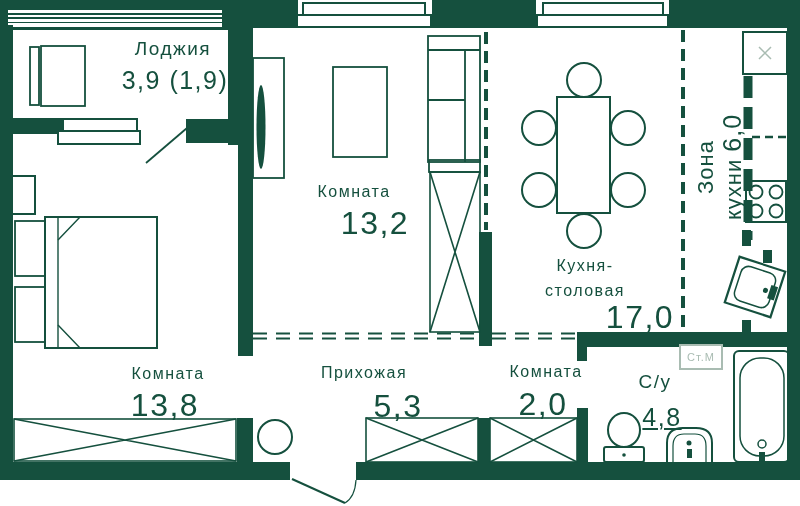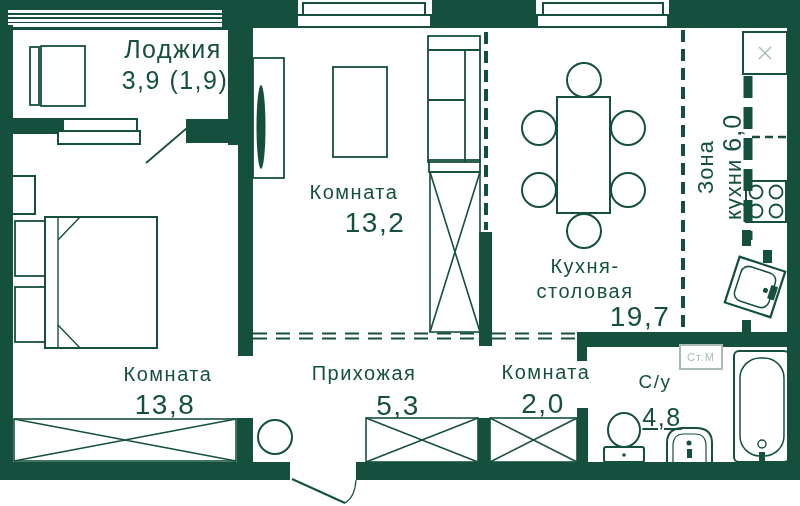--- a/index.html
+++ b/index.html
@@ -2,22 +2,22 @@
 <html><head>
 <meta charset="utf-8">
 <style>
   html,body{margin:0;padding:0;background:#fff;}
   #plan{position:relative;width:800px;height:506px;background:#fff;overflow:hidden;
         font-family:"Liberation Sans",sans-serif;}
   .wall{position:absolute;background:#15503E;}
   .win{position:absolute;background:#fff;border:2px solid #15503E;box-sizing:border-box;}
   .glz{position:absolute;background:repeating-linear-gradient(to bottom,#fff 0 3px,#15503E 3px 4.5px);}
   .lbl{position:absolute;color:#15503E;text-align:center;white-space:nowrap;
-       font-size:20px;line-height:24px;letter-spacing:1.5px;}
-  .num{font-size:28px;}
+       font-size:16px;line-height:24px;letter-spacing:1.5px;}
+  .num{font-size:32px;}
   svg{position:absolute;left:0;top:0;}
   .grey-box{position:absolute;border:2px solid #A9BCB2;box-sizing:border-box;background:#fff;
        color:#A9BCB2;font-size:11px;line-height:22px;text-align:center;letter-spacing:1px;}
   .kz{position:absolute;left:645px;top:140px;width:150px;height:54px;transform:rotate(-90deg);
       display:flex;flex-direction:column;align-items:center;justify-content:center;
       color:#15503E;font-size:22px;line-height:26px;letter-spacing:1px;white-space:nowrap;}
 </style>
 </head>
 <body>
 
@@ -160,29 +160,29 @@
     <g stroke="#15503E" fill="none">
       <rect x="734" y="351" width="55" height="111" rx="5" stroke-width="2"></rect>
       <rect x="740" y="358" width="44" height="98" rx="20" stroke-width="1.5"></rect>
       <circle cx="762" cy="444" r="4" stroke-width="1.5"></circle>
       <rect x="759" y="452" width="6" height="9" fill="#15503E" stroke="none"></rect>
     </g>
   </svg>
 
   <div class="grey-box" style="left:679px;top:344px;width:44px;height:26px;">Ст.М</div>
 
-  <div class="lbl" style="left:93px;top:37px;width:160px;font-size:25px;">Лоджия</div>
+  <div class="lbl" style="left:93px;top:37px;width:160px;font-size:19px;">Лоджия</div>
   <div class="lbl num" style="left:95px;top:68px;width:160px;font-size:25px;">3,9 (1,9)</div>
 
   <div class="lbl" style="left:274px;top:180px;width:160px;">Комната</div>
   <div class="lbl num" style="left:315px;top:211px;width:120px;">13,2</div>
 
   <div class="lbl" style="left:505px;top:279px;width:160px;">столовая</div>
   <div class="lbl" style="left:505px;top:254px;width:160px;">Кухня-</div>
-  <div class="lbl num" style="left:580px;top:305px;width:120px;">19,7</div>
+  <div class="lbl num" style="left:580px;top:305px;width:120px;">17,0</div>
 
   <div class="kz">
     <span>Зона</span>
     <span>
       <span>кухни</span>&nbsp;<span class="num" style="font-size:25px;">6,0</span>
     </span>
   </div>
 
   <div class="lbl" style="left:88px;top:362px;width:160px;">Комната</div>
   <div class="lbl num" style="left:105px;top:393px;width:120px;">13,8</div>

